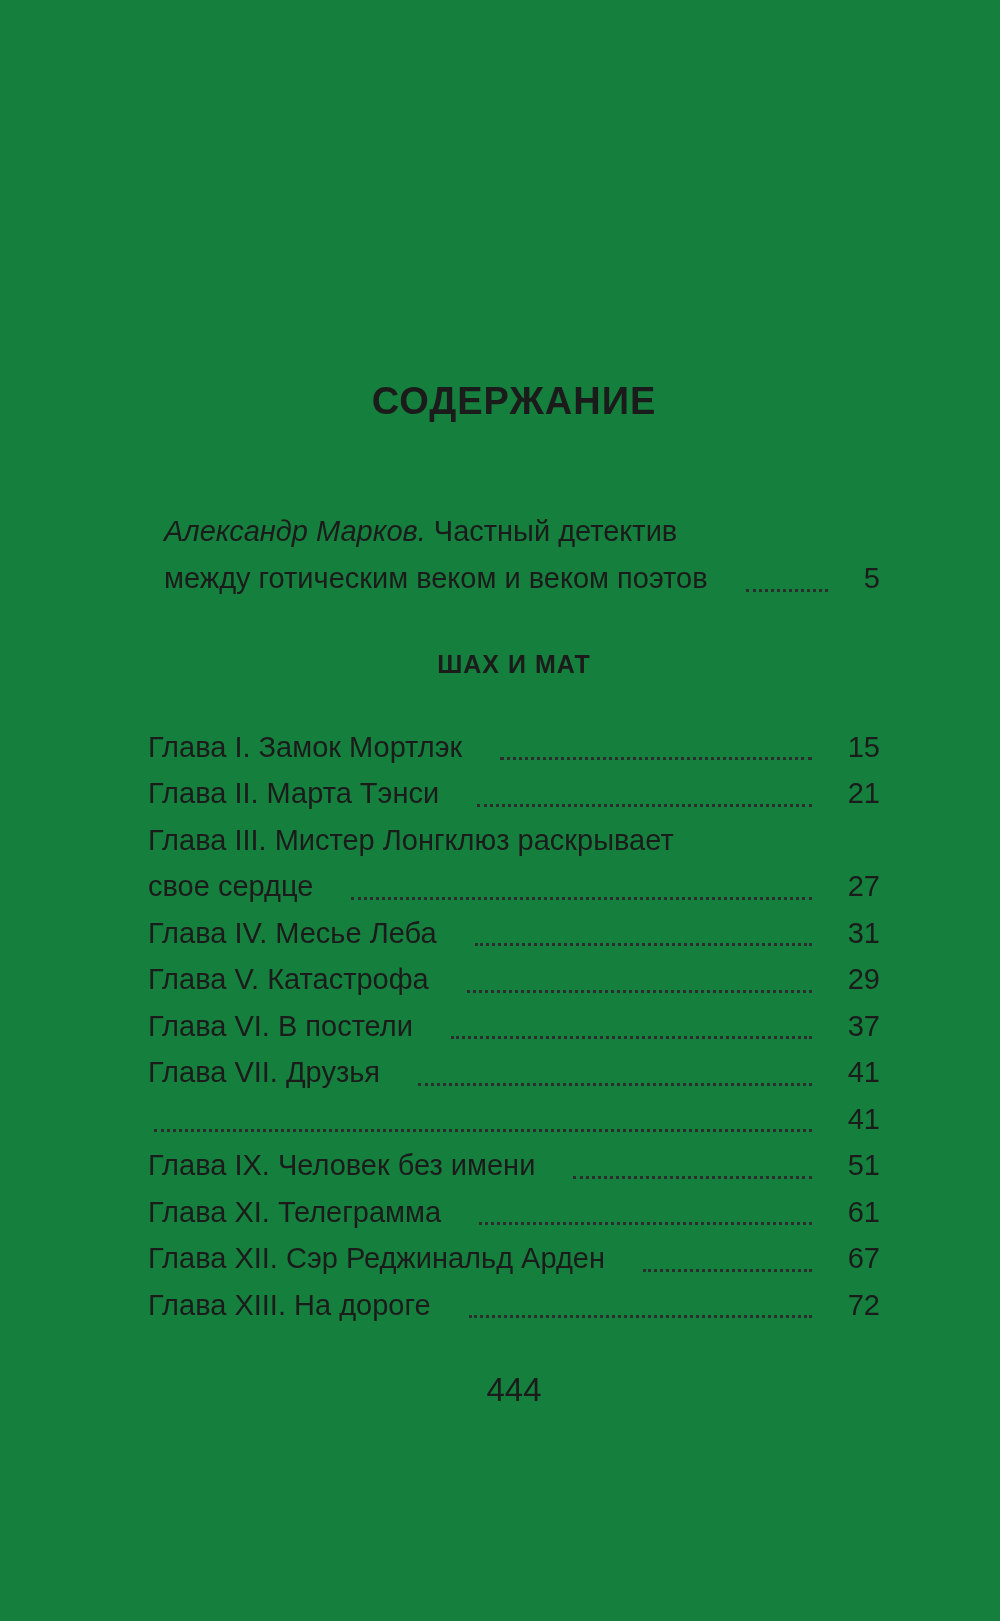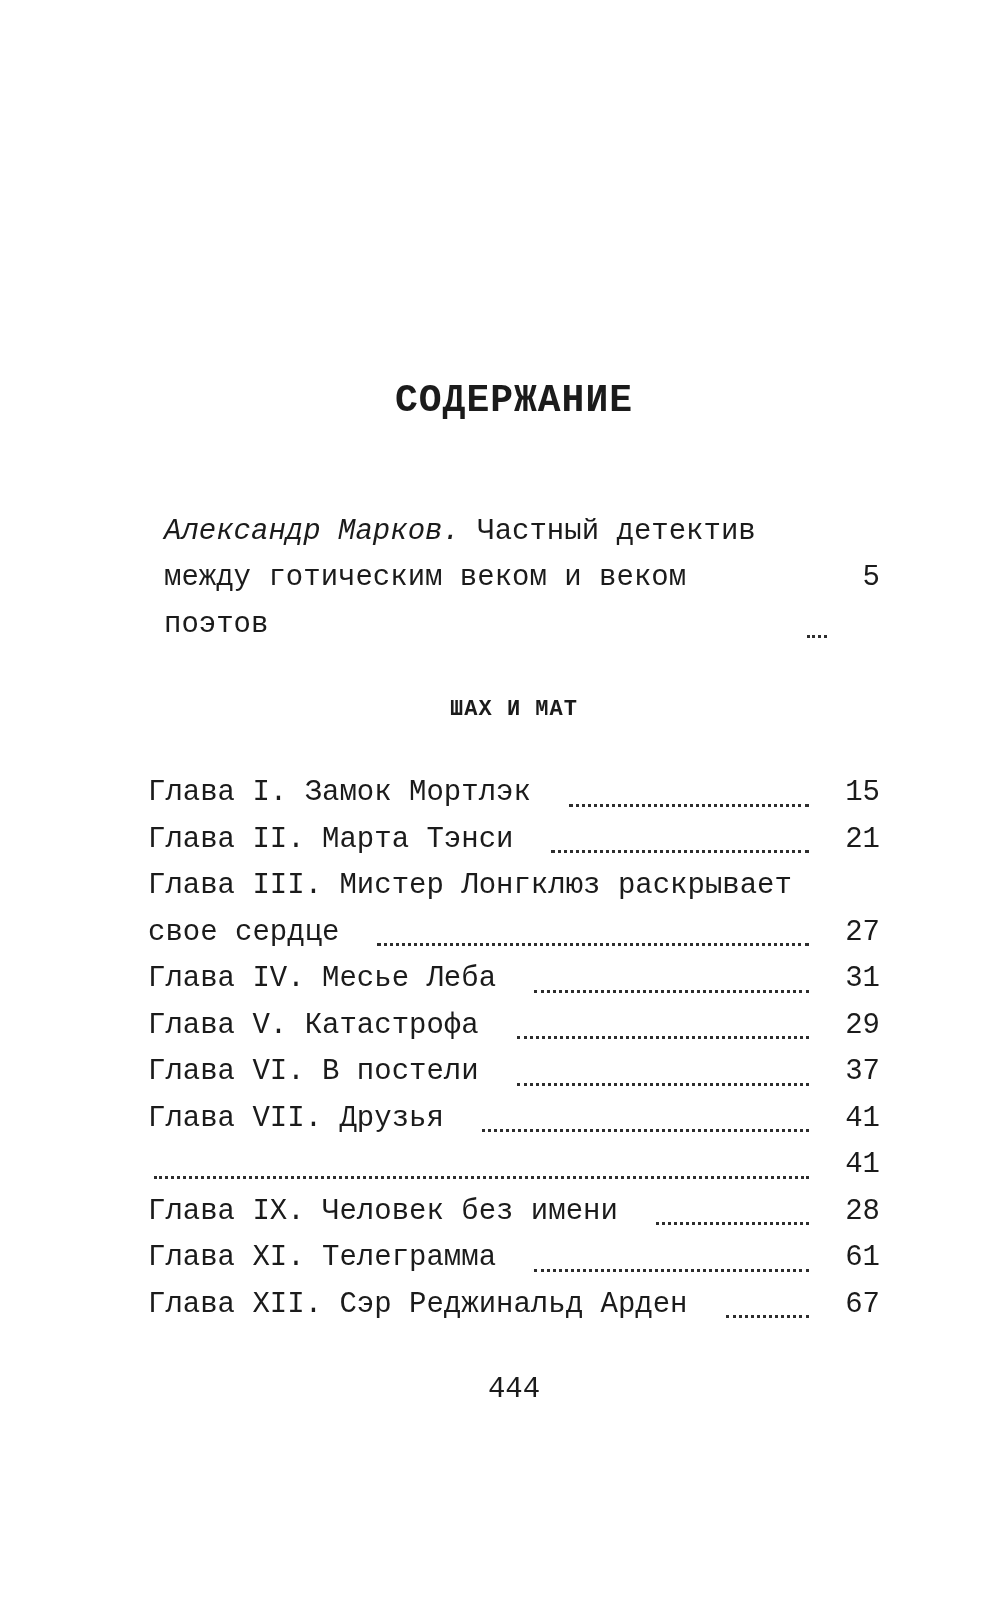--- a/index.html
+++ b/index.html
@@ -5,23 +5,23 @@
   html, body {
     margin: 0;
     padding: 0;
     background: #e9e9e9;
   }
   .page {
     position: relative;
     width: 1000px;
     height: 1621px;
     margin: 0 auto;
-    background: #ffffff;
+    background: #15803d;
     color: #1b1b1b;
-    font-family: Liberation Mono, monospace;
+    font-family: Liberation Sans, sans-serif;
     overflow: hidden;
   }
   .content {
     position: absolute;
     left: 148px;
     top: 378px;
     width: 732px;
   }
   .title {
     text-align: center;
@@ -34,21 +34,21 @@
   .intro {
     font-size: 29px;
     line-height: 47px;
     margin: 0 0 42px 16px;
   }
   .intro .author {
     font-style: italic;
   }
   .section-heading {
     text-align: center;
-    font-size: 22px;
+    font-size: 25px;
     font-weight: bold;
     letter-spacing: 1px;
     line-height: 40px;
     margin: 0 0 40px 0;
   }
   .toc-row {
     display: flex;
     font-size: 29px;
     line-height: 46.5px;
     gap: 32px;
@@ -58,21 +58,21 @@
     align-self: flex-end;
     border-bottom: 3px dotted #2d2d2d;
     margin: 0 4px 10px 6px;
     min-width: 20px;
   }
   .toc-row .toc-page {
     white-space: nowrap;
   }
   .folio {
     text-align: center;
-    font-size: 29px;
+    font-size: 33px;
     line-height: 40px;
     margin-top: 42px;
   }
 </style>
 </head>
 <body>
 
 <div class="page">
   <div class="content">
 
@@ -131,30 +131,35 @@
     <span class="leader"></span>
     <span class="toc-page">41</span>
   </div>
         <div class="toc-row">
     <span class="leader"></span>
     <span class="toc-page">41</span>
   </div>
         <div class="toc-row">
     <span class="toc-text">Глава IX. Человек без имени</span>
     <span class="leader"></span>
-    <span class="toc-page">28</span>
+    <span class="toc-page">51</span>
   </div>
         <div class="toc-row">
     <span class="toc-text">Глава XI. Телеграмма</span>
     <span class="leader"></span>
     <span class="toc-page">61</span>
   </div>
         <div class="toc-row">
     <span class="toc-text">Глава XII. Сэр Реджинальд Арден</span>
     <span class="leader"></span>
     <span class="toc-page">67</span>
   </div>
+        <div class="toc-row">
+    <span class="toc-text">Глава XIII. На дороге</span>
+    <span class="leader"></span>
+    <span class="toc-page">72</span>
+  </div>
       </div>
 
     <div class="folio">444</div>
 
   </div>
 </div>
 
 </body></html>

